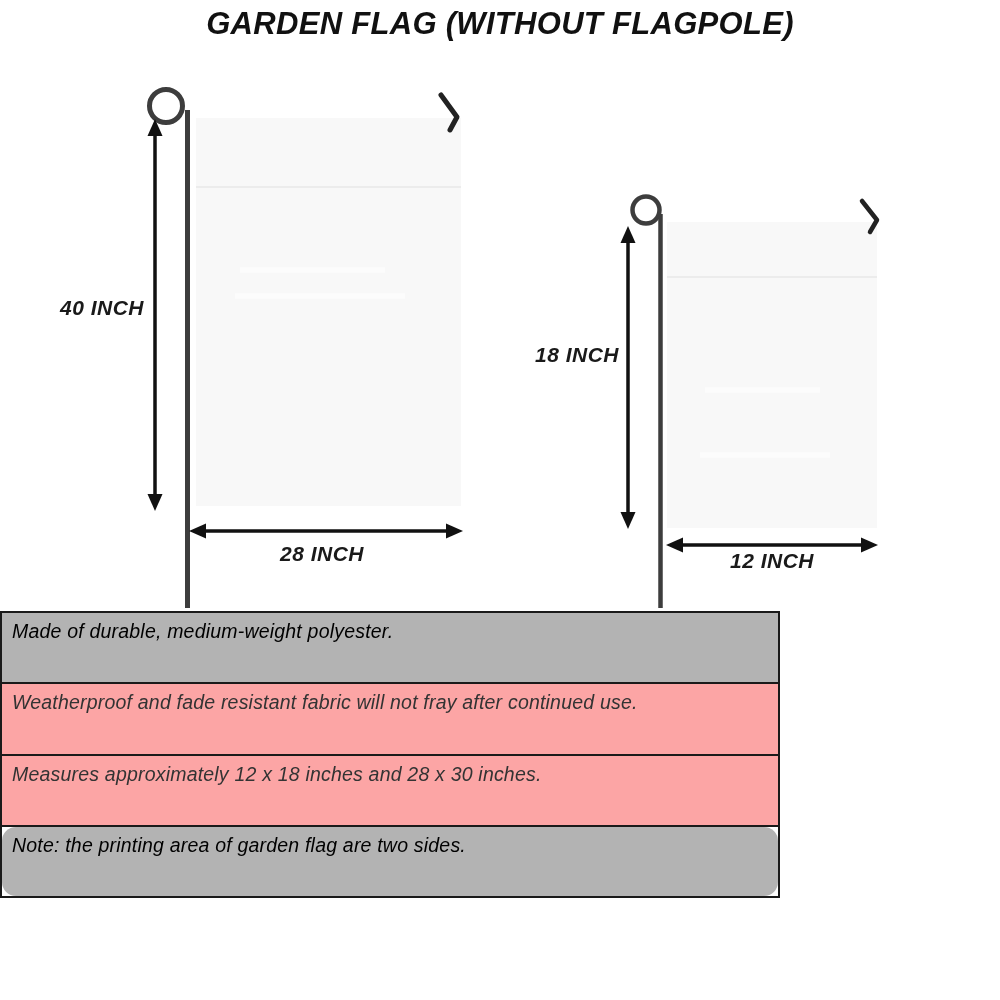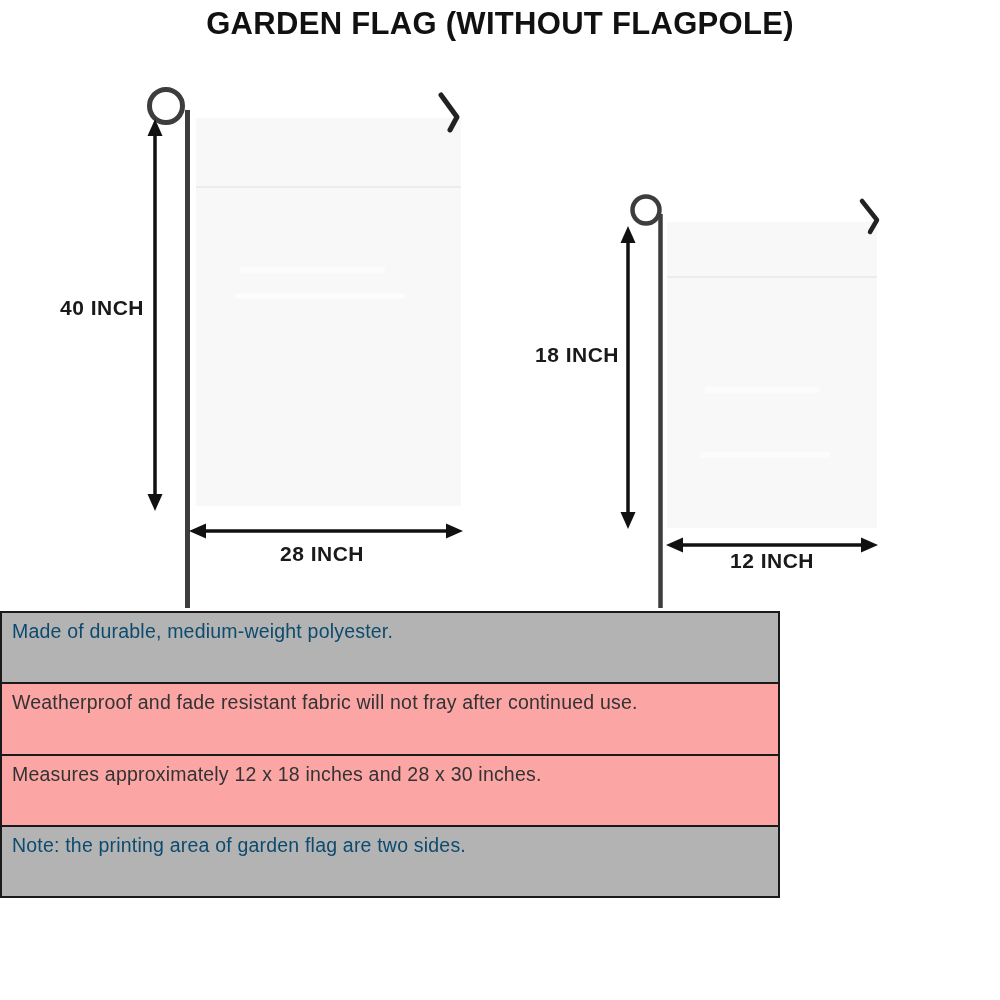--- a/index.html
+++ b/index.html
@@ -1,19 +1,20 @@
 <!DOCTYPE html>
 <html><head>
 <meta charset="utf-8">
 <style>
   html,body { margin:0; padding:0; background:#ffffff; }
   .canvas {
     position:relative; width:1000px; height:1000px;
     background:#ffffff; overflow:hidden;
     font-family:"Liberation Sans", sans-serif;
+    font-style:italic;
   }
   
   .title-block {
     position:absolute; top:5px; left:0; width:1000px;
     text-align:center; color:#111111;
     font-weight:800; letter-spacing:.3px;
     line-height:1.22;
   }
   .title-line1 { font-size:31px; }
   .title-line2 { font-size:30px; }
@@ -27,23 +28,23 @@
   .feature-table {
     position:absolute; left:0; top:611px; width:780px; height:287px;
     box-sizing:border-box; border:2px solid #1a1a1a;
     display:flex; flex-direction:column;
     background:#ffffff;
   }
   .feature-row {
     flex:1; box-sizing:border-box;
     border-bottom:2px solid #1a1a1a;
     padding:7px 10px 0 10px;
-    font-size:19.5px; color:#0c4a6e; letter-spacing:.2px;
+    font-size:19.5px; color:#000000; letter-spacing:.2px;
   }
-  .feature-row:last-child { border-bottom:none; }
+  .feature-row:last-child { border-bottom:none;border-radius:14px; }
   .feature-row.gray  { background:#b3b3b3; }
   .feature-row.white { background:#fca5a5; color:#333333; }
 </style>
 </head>
 <body>
 
 <div class="canvas">
 
   <div class="title-block">
     <div class="title-line1">GARDEN FLAG (WITHOUT FLAGPOLE)</div>

